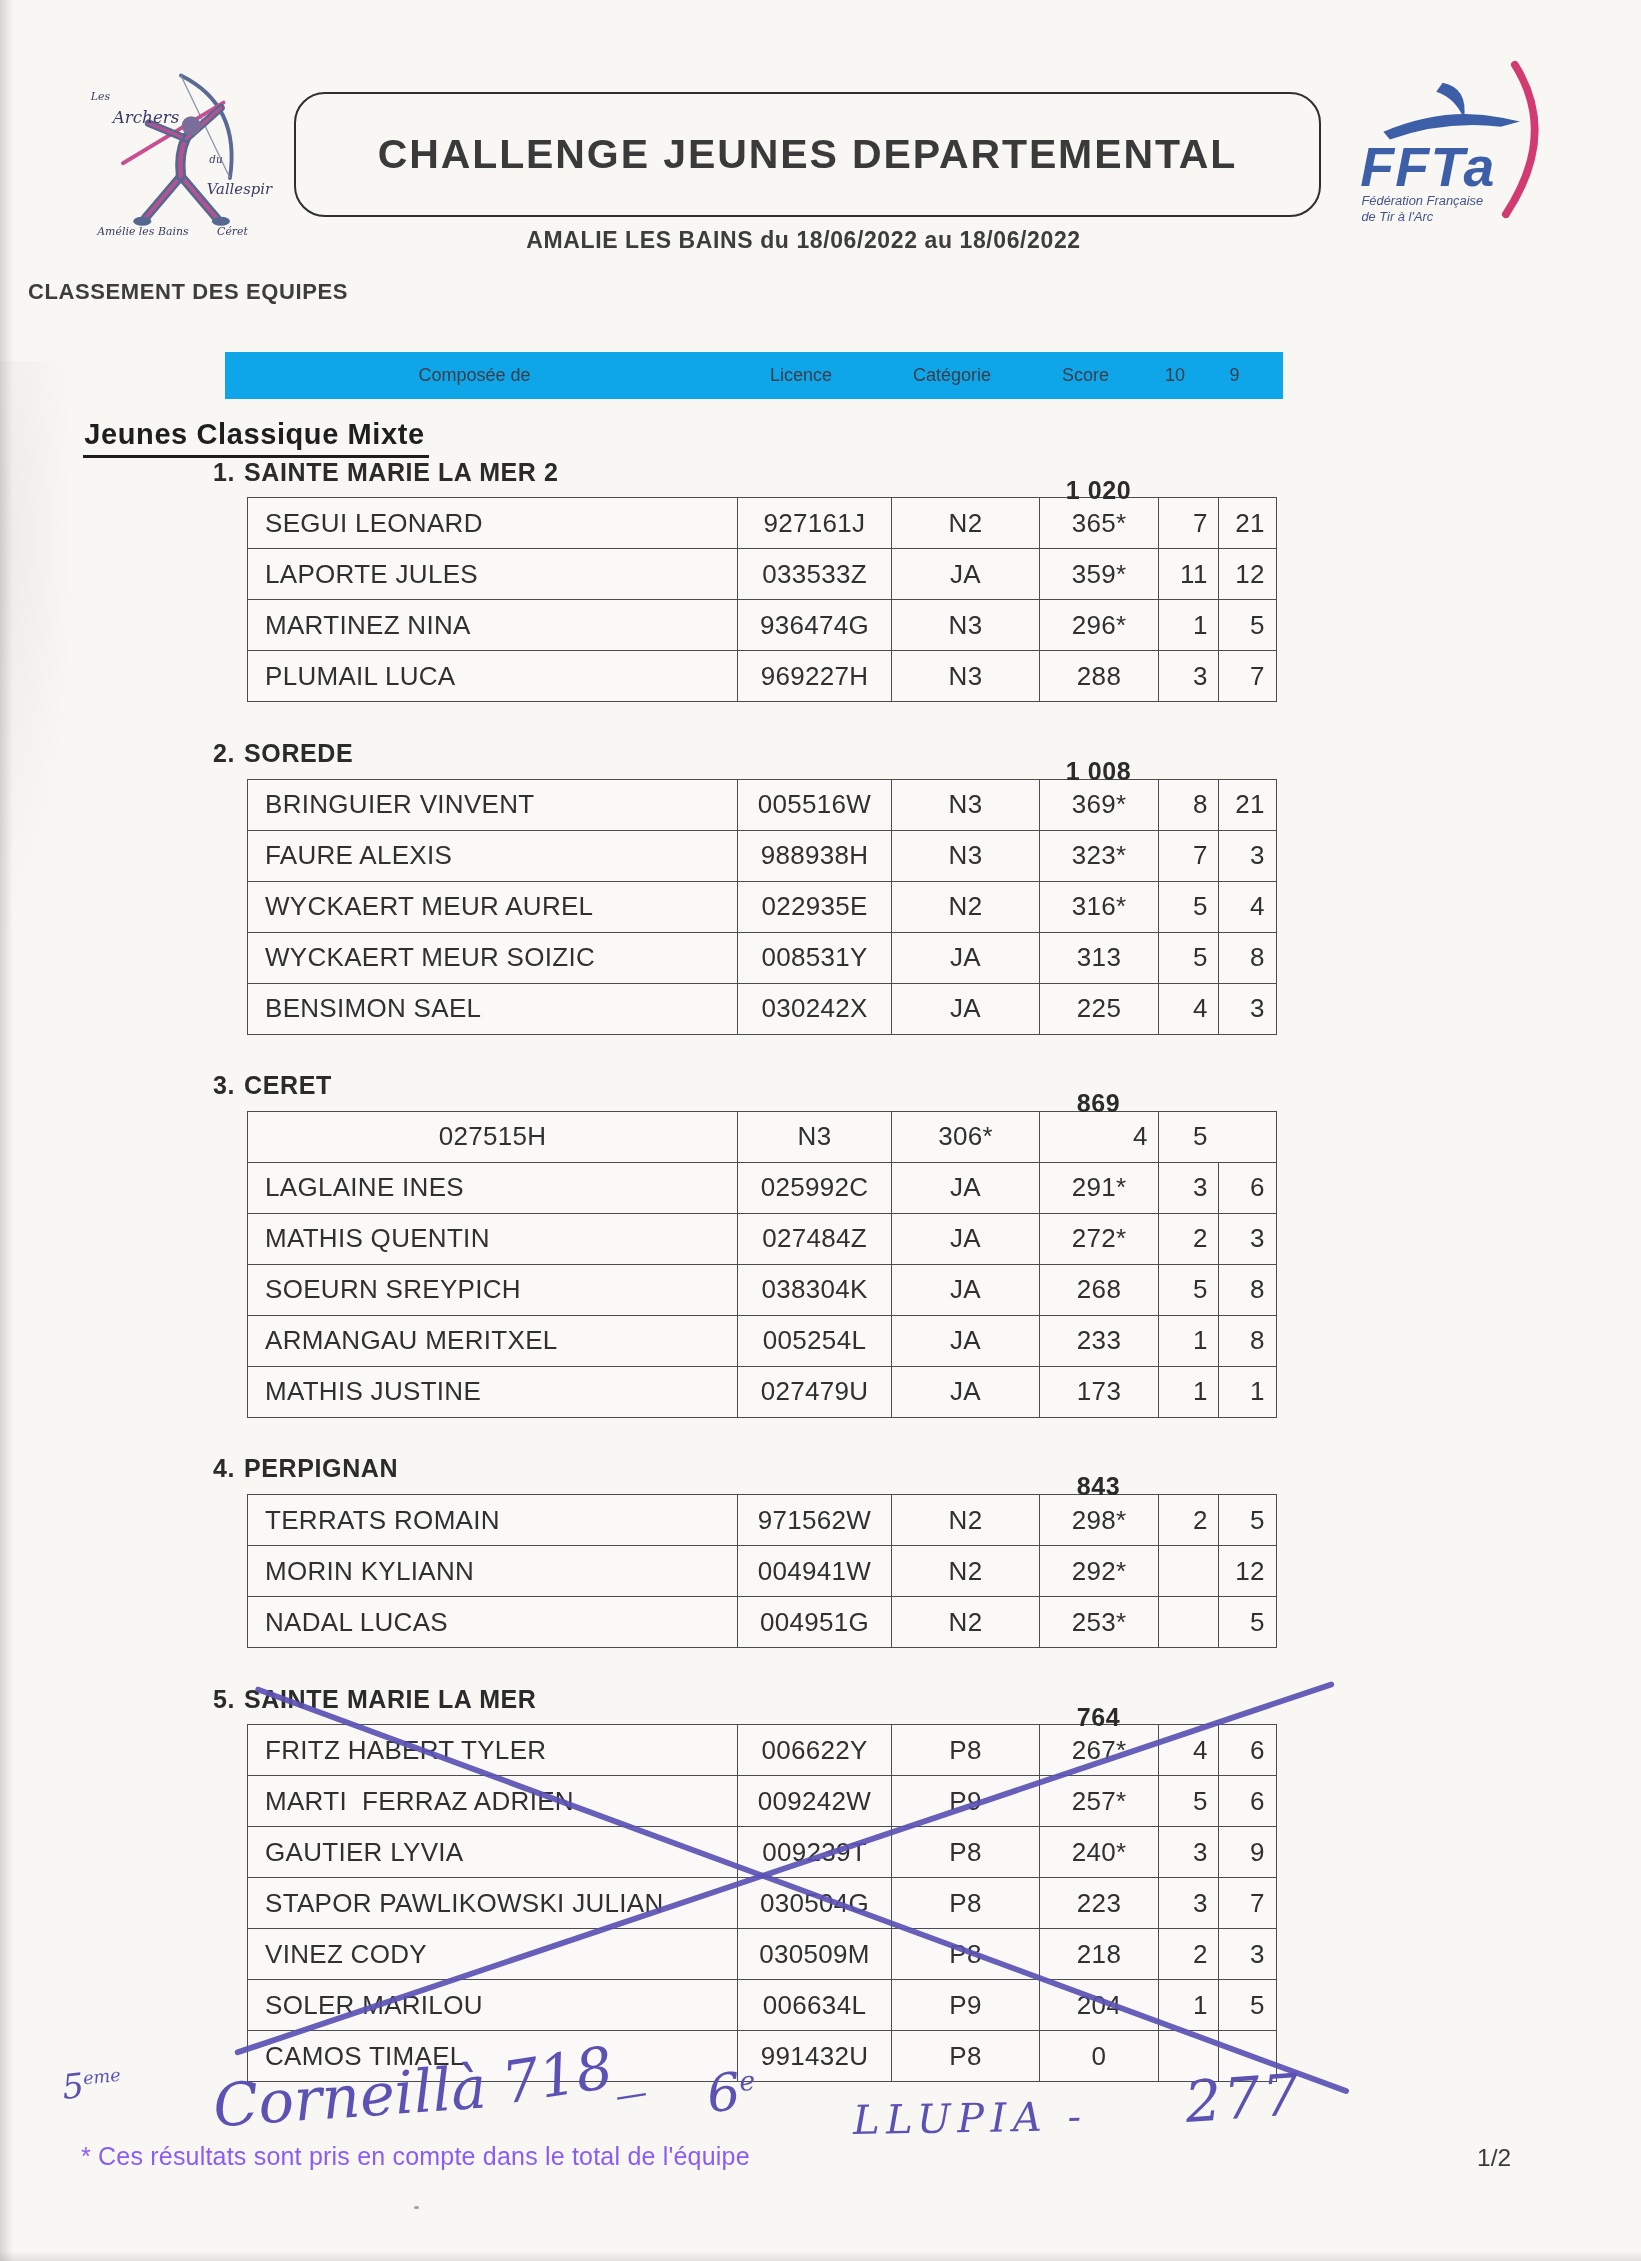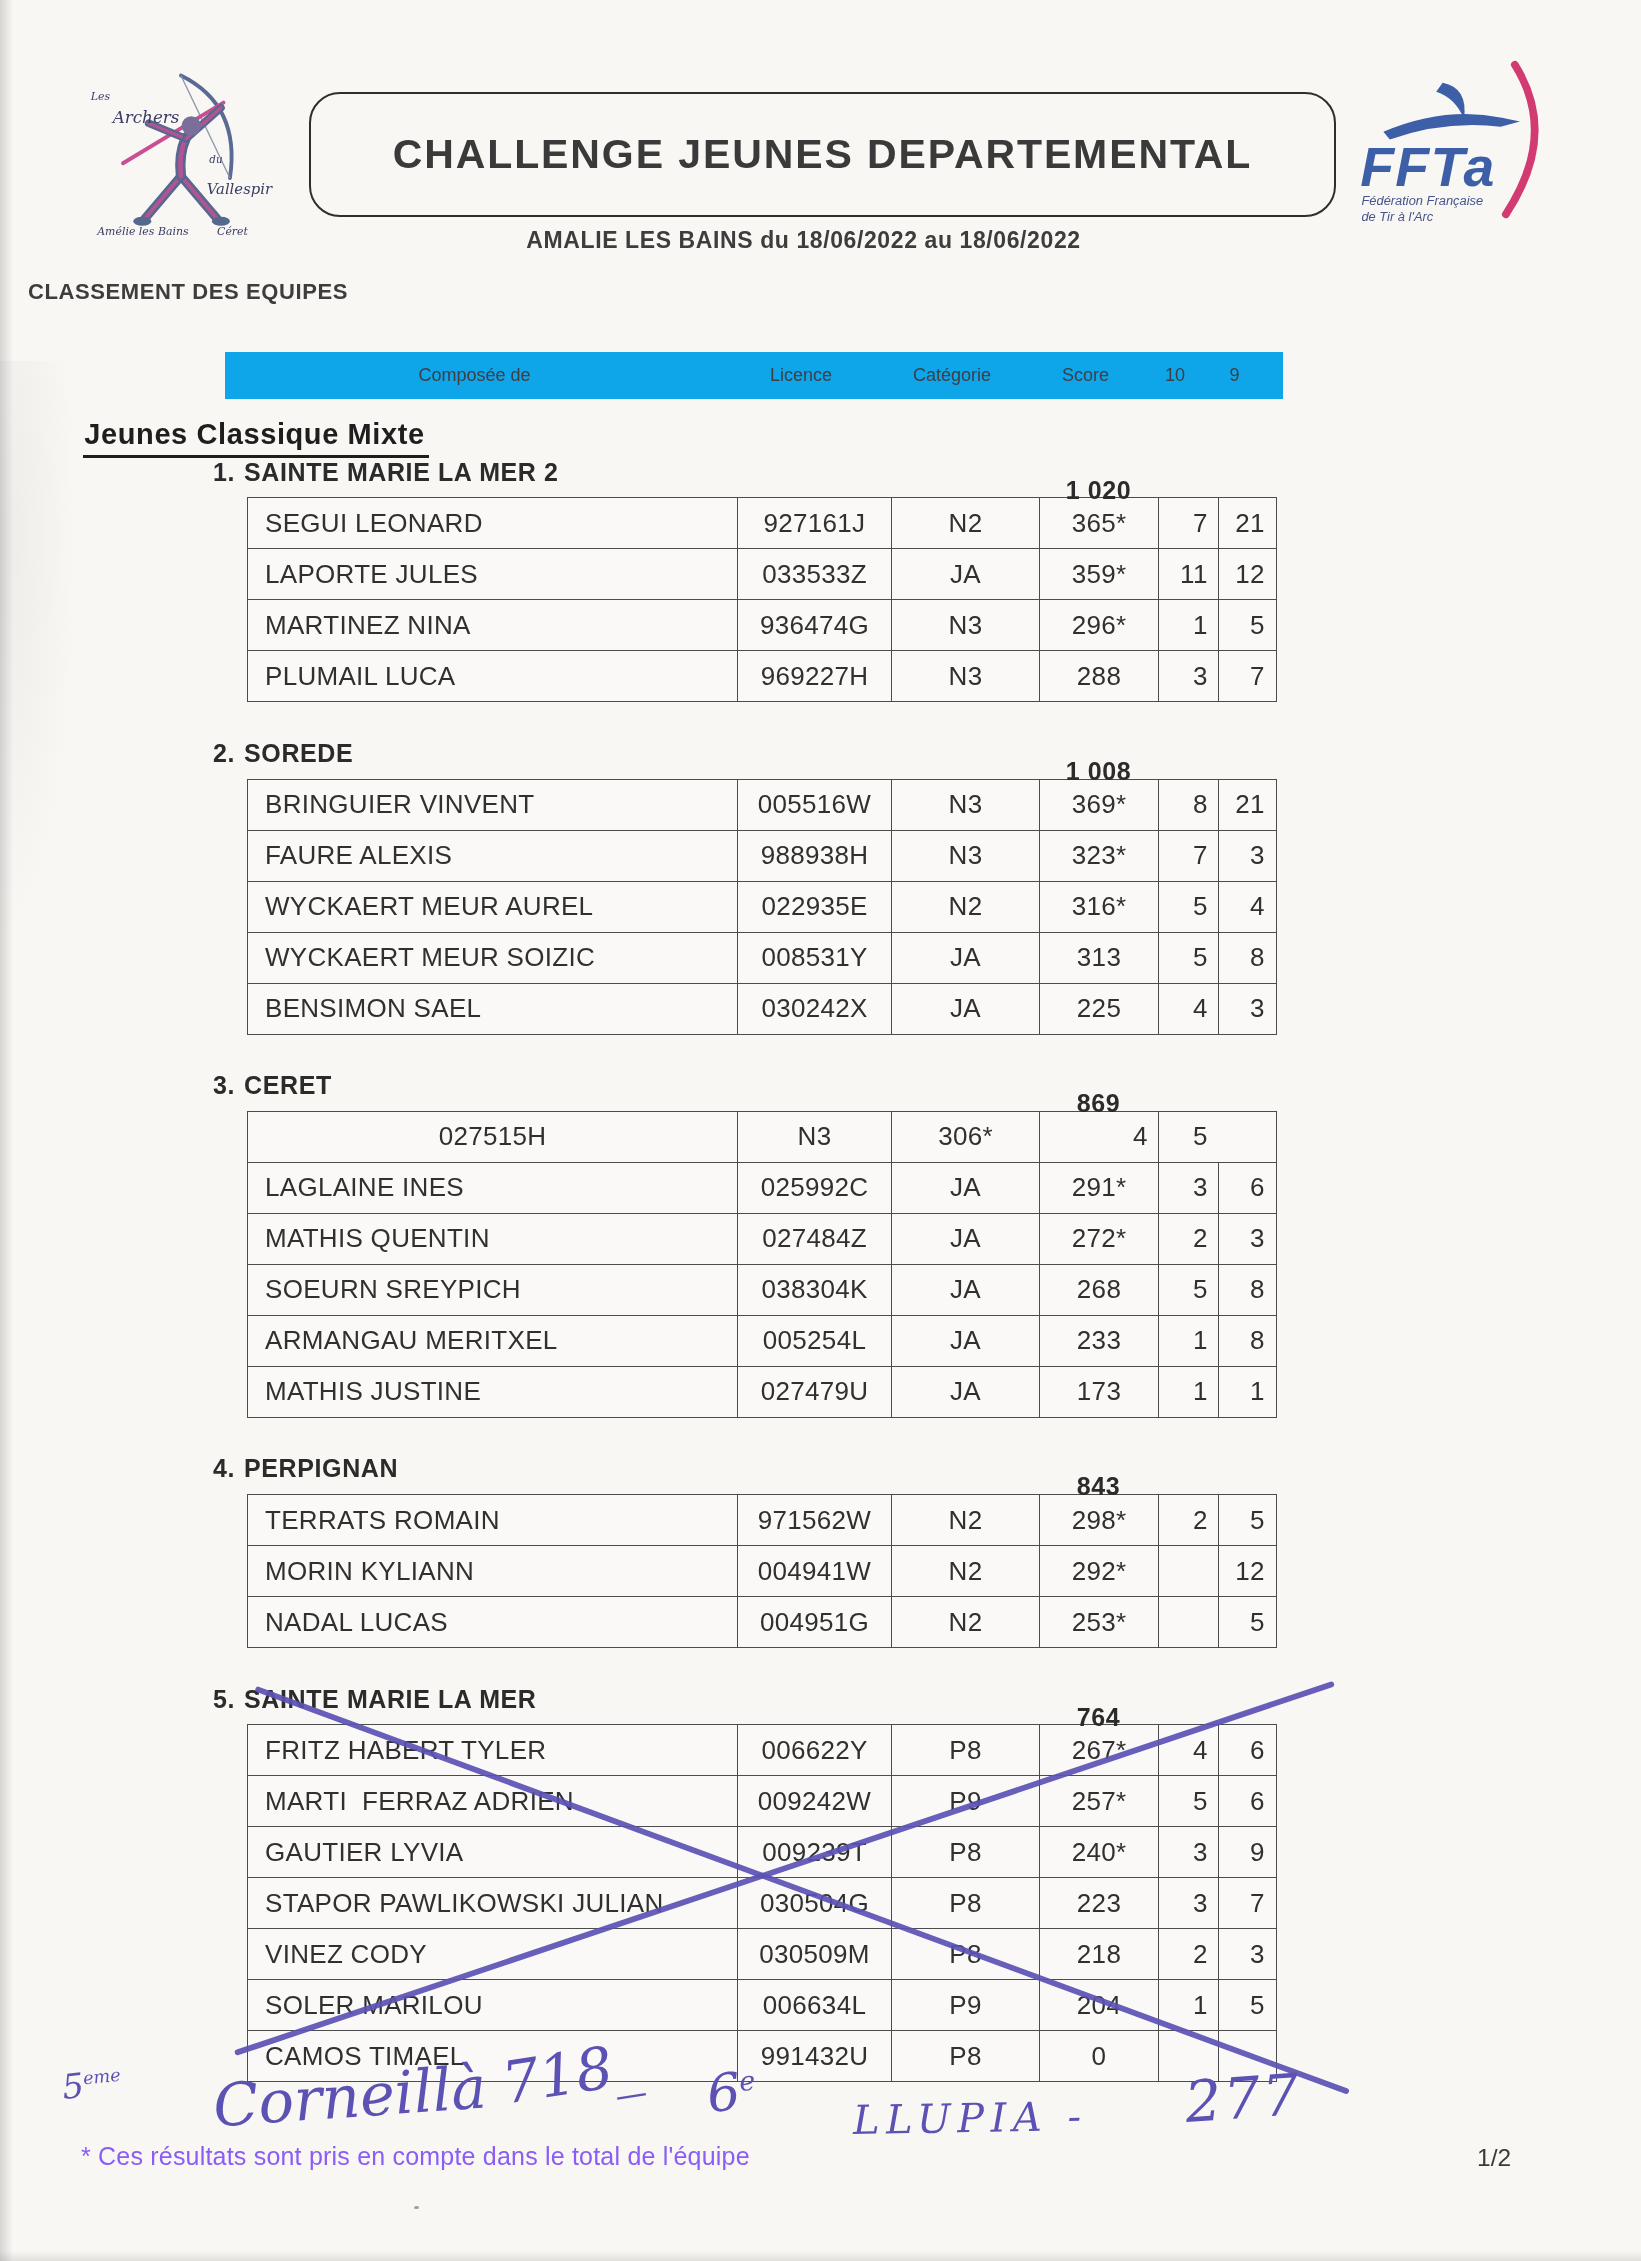--- a/index.html
+++ b/index.html
@@ -16,21 +16,21 @@
     background:linear-gradient(to right,rgba(120,120,120,.28),rgba(120,120,120,0));}
   .edge-bottom{position:absolute;left:0;bottom:0;width:100%;height:10.3px;
     background:linear-gradient(to top,rgba(120,120,120,.18),rgba(120,120,120,0));}
   .speck{position:absolute;left:414px;top:2206px;width:4.5px;height:3.2px;border-radius:50%;
     background:#8a8a85;opacity:.8;}
   .crease{position:absolute;left:0;top:361px;width:77px;height:581px;
     background:radial-gradient(ellipse at 0% 30%,rgba(150,150,150,.12),rgba(150,150,150,0) 70%);}
 
   
   .club-logo{position:absolute;left:83px;top:65px;width:203px;height:181px;}
-  .title-box{position:absolute;left:309px;top:92px;width:1023px;height:121px;
+  .title-box{position:absolute;left:294px;top:92px;width:1023px;height:121px;
     border:2.6px solid #2e2e2e;border-radius:31px;
     display:flex;align-items:center;justify-content:center;}
   .title-box .t{font-size:41px;font-weight:bold;letter-spacing:1.9px;color:#3a3a3a;white-space:nowrap;}
   .ffta-logo{position:absolute;left:1346px;top:57px;width:232px;height:187px;}
   .subtitle1{position:absolute;left:0;top:227px;width:1607px;text-align:center;
     font-size:23px;font-weight:bold;color:#3d3d3d;letter-spacing:0.6px;}
   .subtitle2{position:absolute;left:0;top:279px;width:1600px;text-align:left;
     font-size:22px;font-weight:bold;color:#3d3d3d;letter-spacing:0.6px;padding-left:28px;}
 
   

